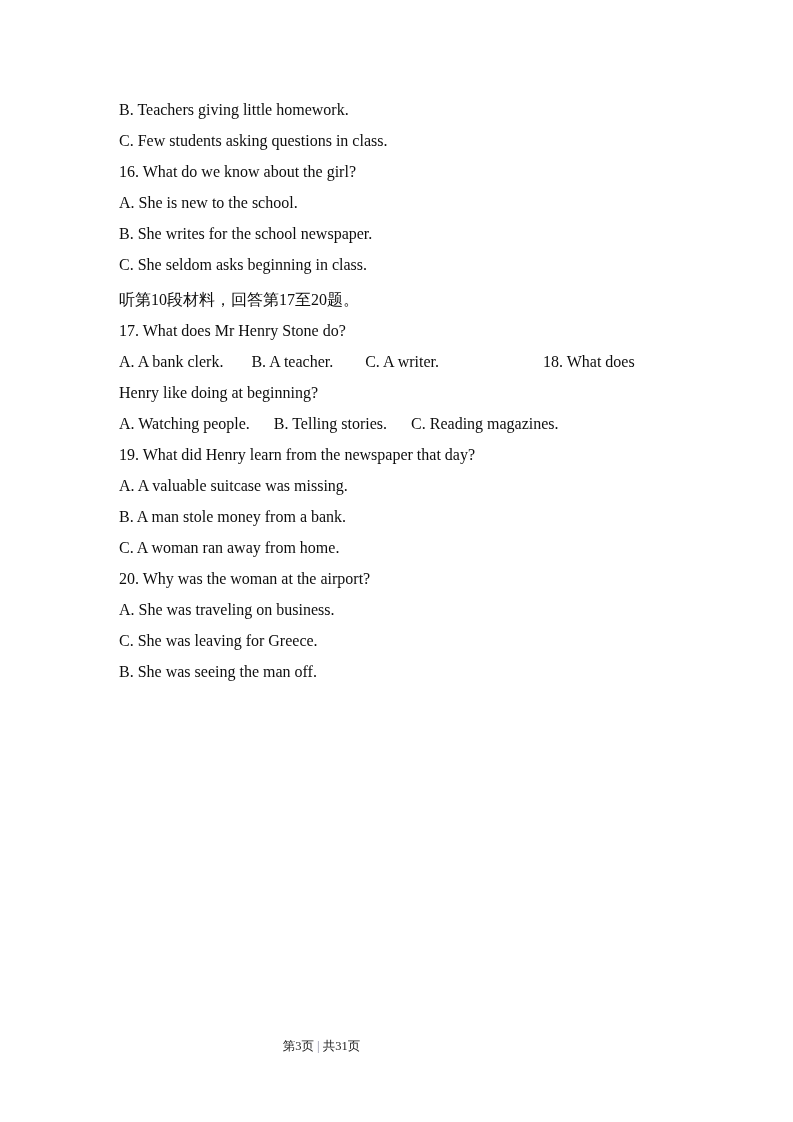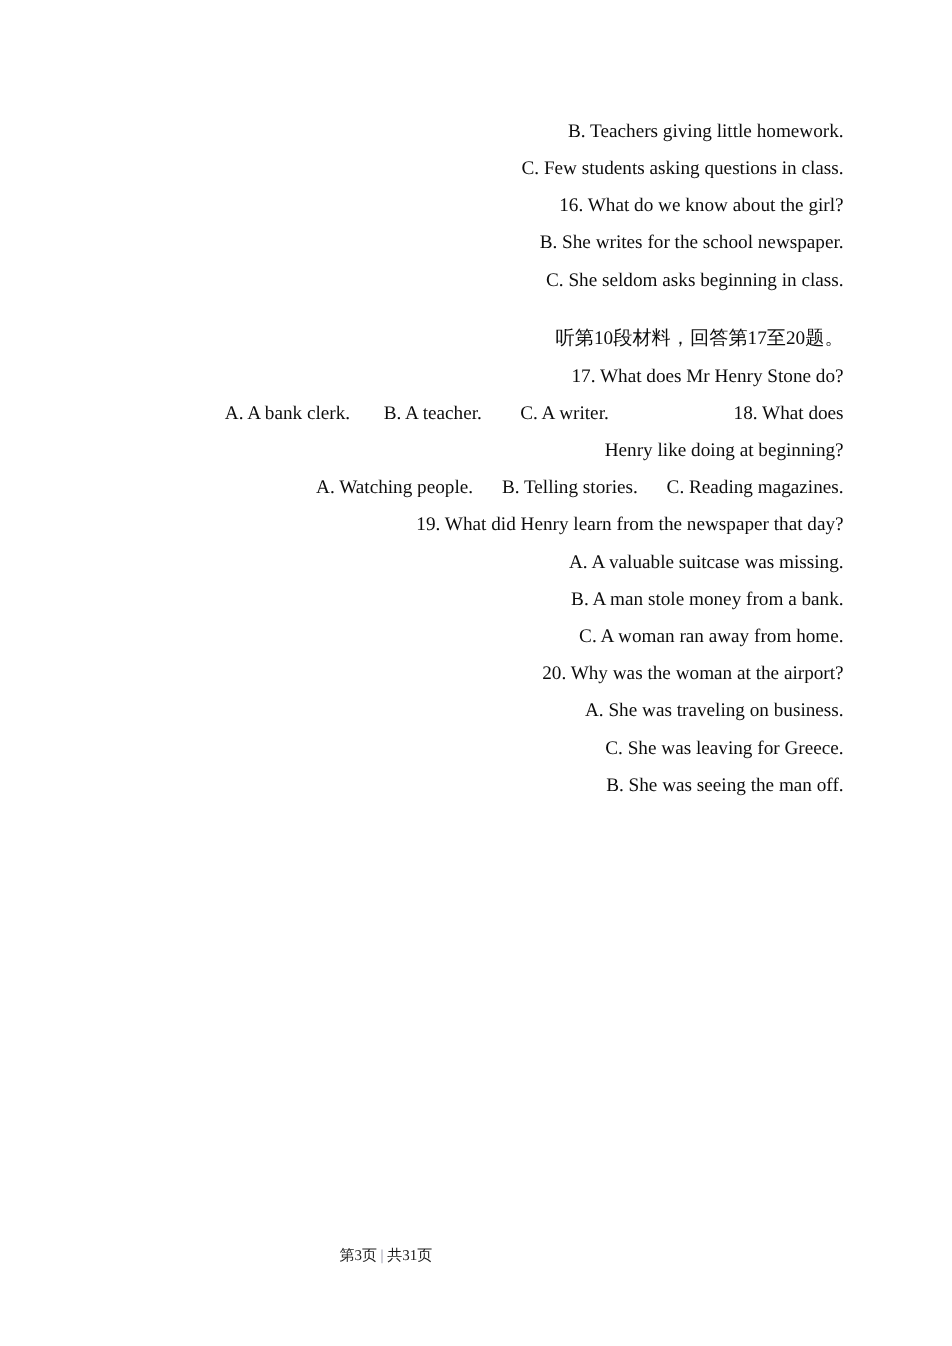--- a/index.html
+++ b/index.html
@@ -19,31 +19,30 @@
     width: 793px;
     height: 1122px;
     position: relative;
     background: #ffffff;
   }
   .content {
     position: absolute;
     top: 100px;
     left: 119px;
     right: 90px;
-    text-align: right;
   }
   .doc-line {
     margin: 0 0 12px 0;
     font-size: 16px;
     line-height: 19px;
     white-space: pre-wrap;
     color: #0d0d0d;
   }
   .section-start {
-    margin-top: 30px;
+    margin-top: 16px;
   }
   .footer {
     position: absolute;
     top: 1038px;
     left: 0;
     width: 643px;
     text-align: center;
     font-size: 12.5px;
     color: #1a1a1a;
   }
@@ -53,20 +52,21 @@
   }
 </style>
 </head>
 <body>
 
 <div class="page">
   <div class="content">
     <p class="doc-line">B. Teachers giving little homework.</p>
     <p class="doc-line">C. Few students asking questions in class.</p>
     <p class="doc-line">16. What do we know about the girl?</p>
+    <p class="doc-line">A. She is new to the school.</p>
     <p class="doc-line">B. She writes for the school newspaper.</p>
     <p class="doc-line">C. She seldom asks beginning in class.</p>
     <p class="doc-line section-start">听第10段材料，回答第17至20题。</p>
     <p class="doc-line">17. What does Mr Henry Stone do?</p>
     <p class="doc-line">A. A bank clerk.       B. A teacher.        C. A writer.                          18. What does</p>
     <p class="doc-line">Henry like doing at beginning?</p>
     <p class="doc-line">A. Watching people.      B. Telling stories.      C. Reading magazines.</p>
     <p class="doc-line">19. What did Henry learn from the newspaper that day?</p>
     <p class="doc-line">A. A valuable suitcase was missing.</p>
     <p class="doc-line">B. A man stole money from a bank.</p>

